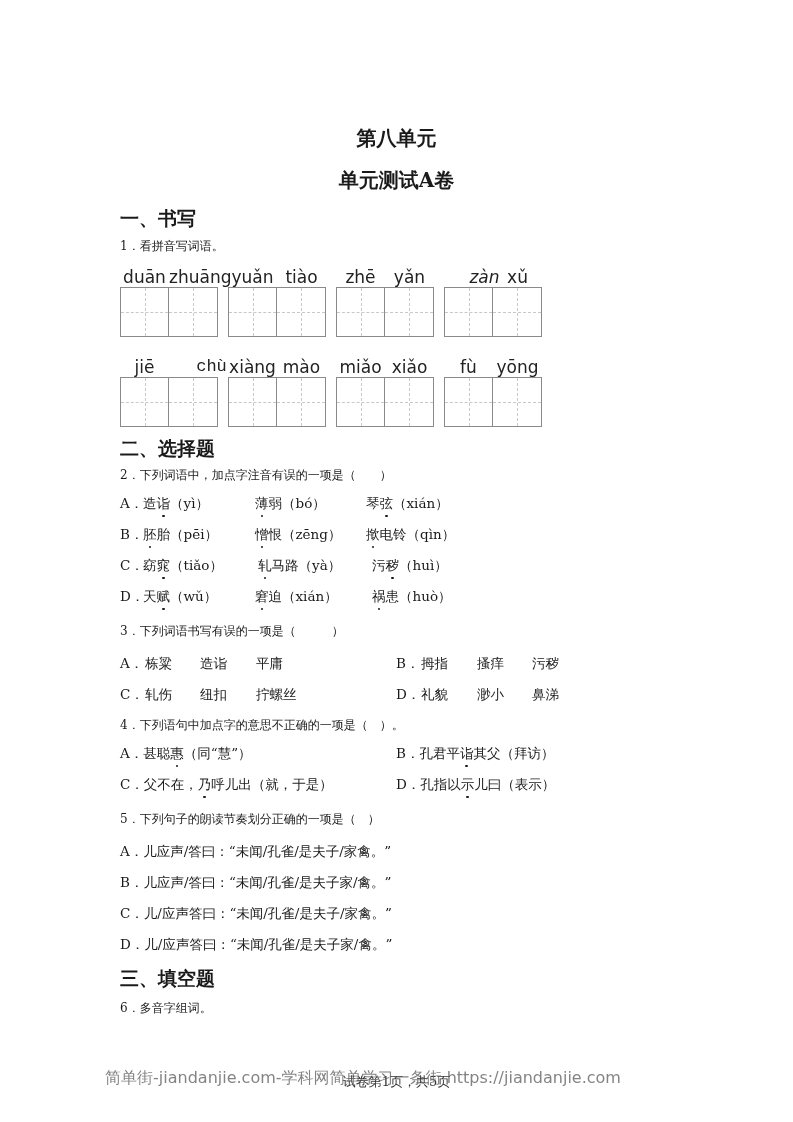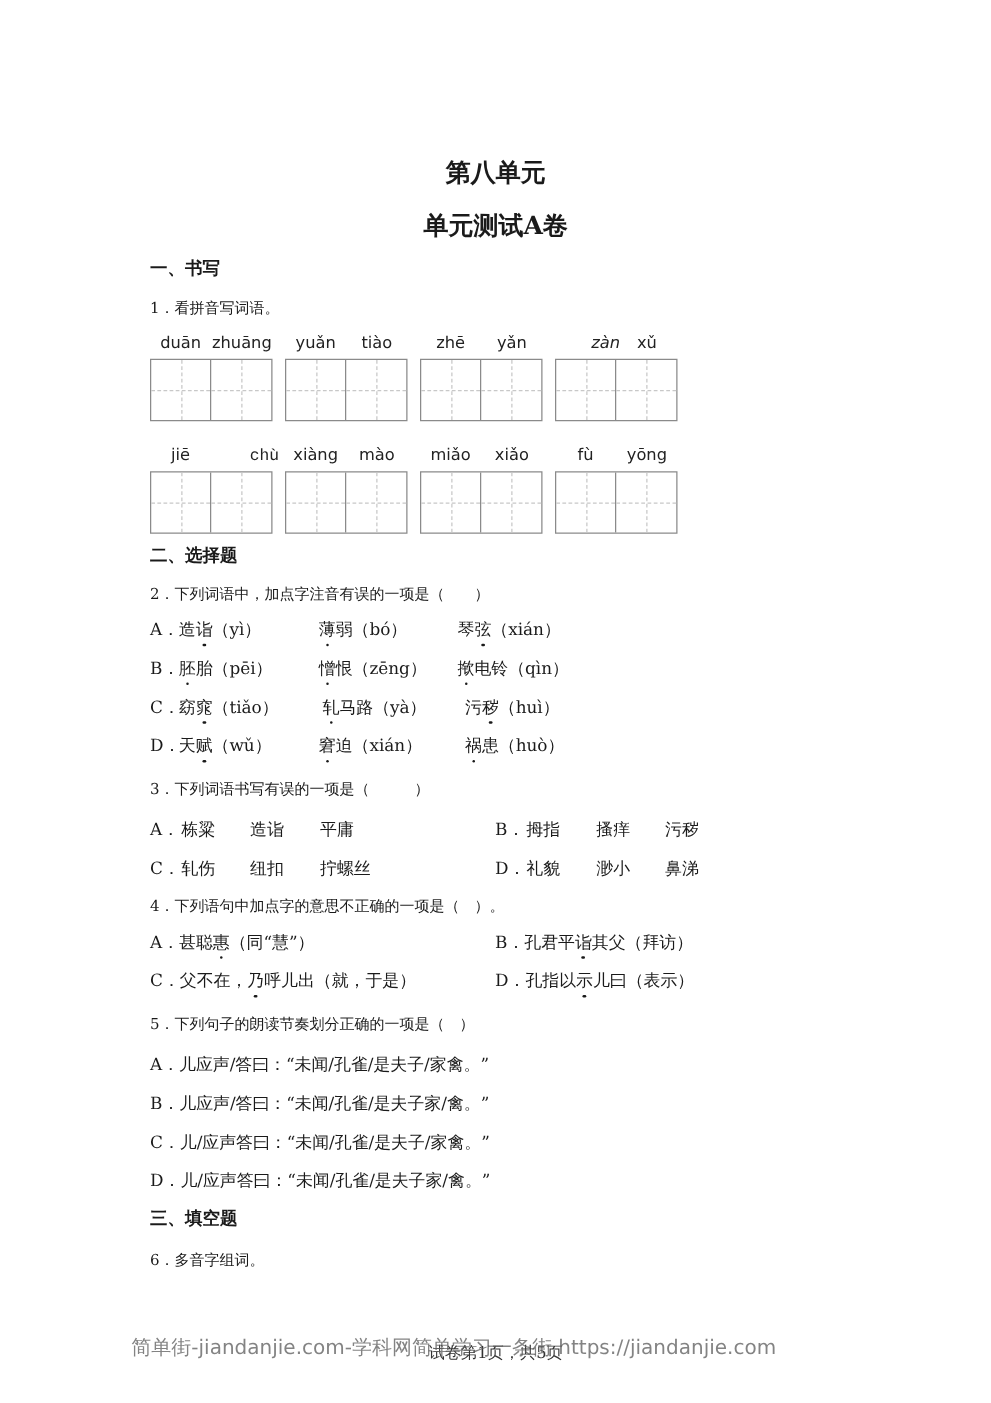--- a/index.html
+++ b/index.html
@@ -1,28 +1,28 @@
 <!DOCTYPE html>
 <html><head>
 <meta charset="utf-8">
 <style>
   html, body { margin:0; padding:0; background:#ffffff; }
   body { width:793px; height:1122px; position:relative; overflow:hidden;
          font-family:"DejaVu Serif","Liberation Serif",serif; color:#1a1a1a; }
   .abs { position:absolute; white-space:nowrap; }
   .title1 { left:0; width:793px; top:125px; text-align:center; font-size:20px; font-weight:bold; }
   .title2 { left:0; width:793px; top:167px; text-align:center; font-size:20px; font-weight:bold; }
-  .section { font-size:14px; font-weight:bold; font-family:Liberation Sans, sans-serif; }
+  .section { font-size:19px; font-weight:bold; font-family:Liberation Sans, sans-serif; }
   .q { font-size:12px; }
   .opt { font-size:13.5px; }
   .dot { position:relative; display:inline-block; }
   .dot::after { content:""; position:absolute; left:50%; bottom:-4px; width:2.5px; height:2.5px; margin-left:-1.25px; background:#1a1a1a; border-radius:50%; }
   .pyrow { position:absolute; left:0; width:793px; height:100px; }
   .grp { position:absolute; width:98px; }
-  .py { position:absolute; top:0; width:49px; text-align:center; font-family:"DejaVu Sans","Liberation Sans",sans-serif; font-size:13px; color:#222; }
+  .py { position:absolute; top:0; width:49px; text-align:center; font-family:"DejaVu Sans","Liberation Sans",sans-serif; font-size:17px; color:#222; }
   .box { position:absolute; top:20px; left:0; width:96px; height:48px; border:1px solid #8a8a8a; }
   .cell { position:absolute; top:0; width:48px; height:48px; }
   .cell.c0 { left:0; border-right:1px solid #8a8a8a; width:47px; }
   .cell.c1 { left:48px; }
   .cell::before { content:""; position:absolute; left:50%; top:0; height:100%; border-left:1px dashed #c8c8c8; }
   .cell::after { content:""; position:absolute; top:50%; left:0; width:100%; border-top:1px dashed #c8c8c8; }
   .footer { left:0; width:793px; top:1073px; text-align:center; font-size:13px; color:#333; }
   .watermark { left:0; width:726px; top:1068px; text-align:center; font-family:"DejaVu Sans","Liberation Sans",sans-serif; font-size:16px; color:rgba(90,90,90,0.75); }
 </style>
 </head>

